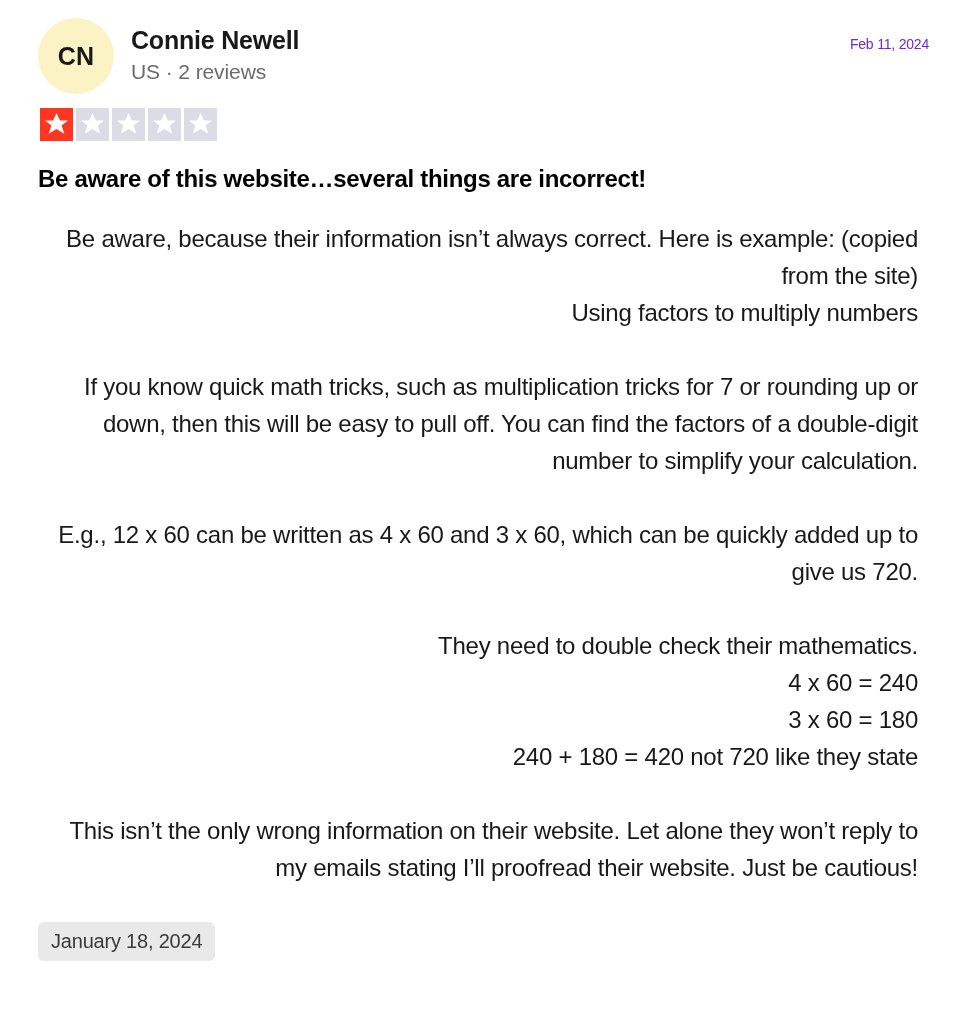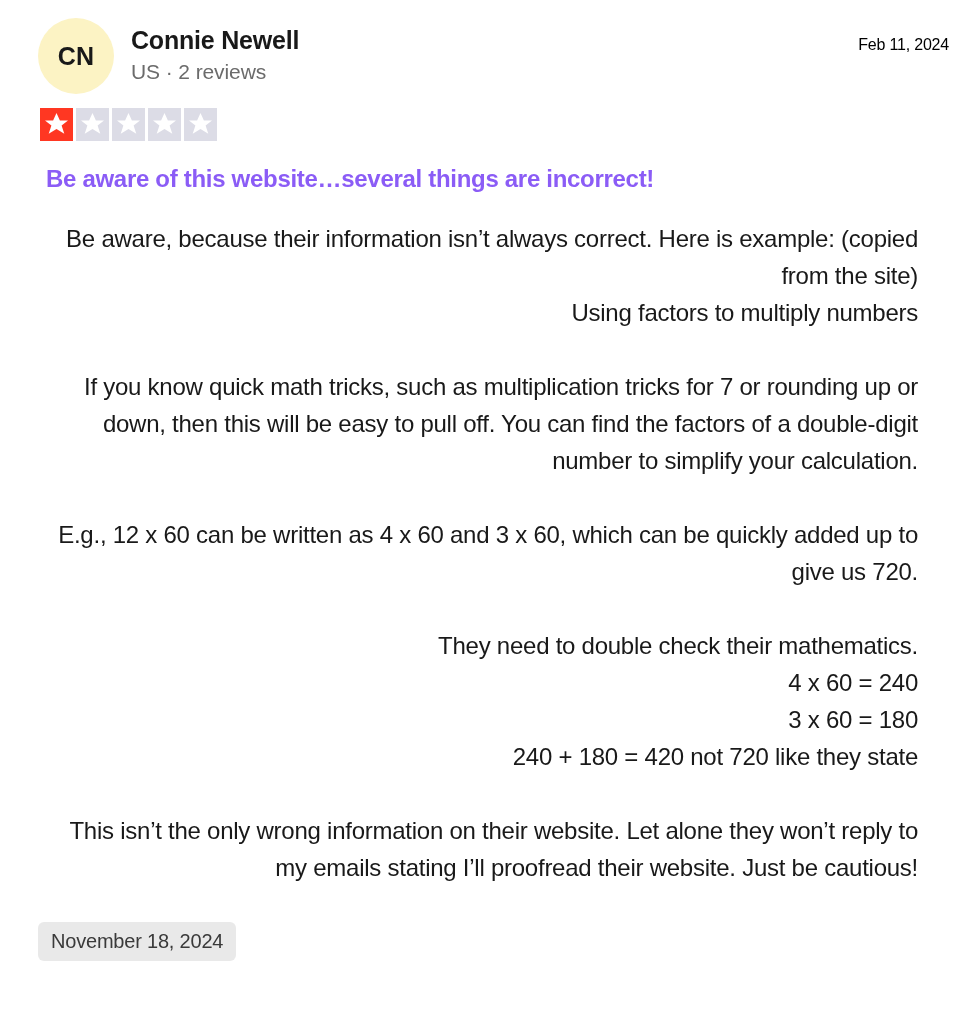--- a/index.html
+++ b/index.html
@@ -9,21 +9,21 @@
     height: 1024px;
     background: #ffffff;
     font-family: "Liberation Sans", sans-serif;
     -webkit-font-smoothing: antialiased;
   }
 
   .review-card {
     width: 965px;
     height: 1024px;
     background: #ffffff;
-    padding: 18px 16px 0 38px;
+    padding: 18px 36px 0 38px;
     position: relative;
   }
 
   
   .review-header {
     display: flex;
     align-items: flex-start;
     justify-content: space-between;
     height: 86px;
   }
@@ -69,22 +69,22 @@
 
   .consumer-meta {
     font-size: 21px;
     font-weight: 400;
     color: #6b6b6b;
     letter-spacing: -0.1px;
     line-height: 1.15;
   }
 
   .review-date {
-    font-size: 16px;
-    color: #000000;
+    font-size: 14px;
+    color: #6d28d9;
     letter-spacing: -0.2px;
     padding-top: 18px;
     white-space: nowrap;
   }
 
   
   .star-rating {
     display: flex;
     gap: 3px;
     margin-top: 4px;
@@ -100,25 +100,24 @@
 
   .star-box.filled { background: #ff3722; }
   .star-box.empty  { background: #dcdce6; }
 
   .star-box svg { display: block; }
 
   
   .review-title {
     font-size: 24px;
     font-weight: 700;
-    color: #8b5cf6;
+    color: #000000;
     letter-spacing: -0.3px;
     line-height: 1.3;
     margin-bottom: 26px;
-    margin-left: 8px;
   }
 
   .review-body {
     font-size: 24px;
     font-weight: 400;
     color: #191919;
     letter-spacing: -0.25px;
     line-height: 37px;
     white-space: pre-wrap;
     max-width: 880px;
@@ -206,16 +205,16 @@
 E.g., 12 x 60 can be written as 4 x 60 and 3 x 60, which can be quickly added up to give us 720.
 
 They need to double check their mathematics.
 4 x 60 = 240
 3 x 60 = 180
 240 + 180 = 420 not 720 like they state
 
 This isn’t the only wrong information on their website. Let alone they won’t reply to my emails stating I’ll proofread their website. Just be cautious!</div>
 
   <div class="review-badges">
-    <span class="badge">November 18, 2024</span>
+    <span class="badge">January 18, 2024</span>
   </div>
 
 </div>
 
 </body></html>

